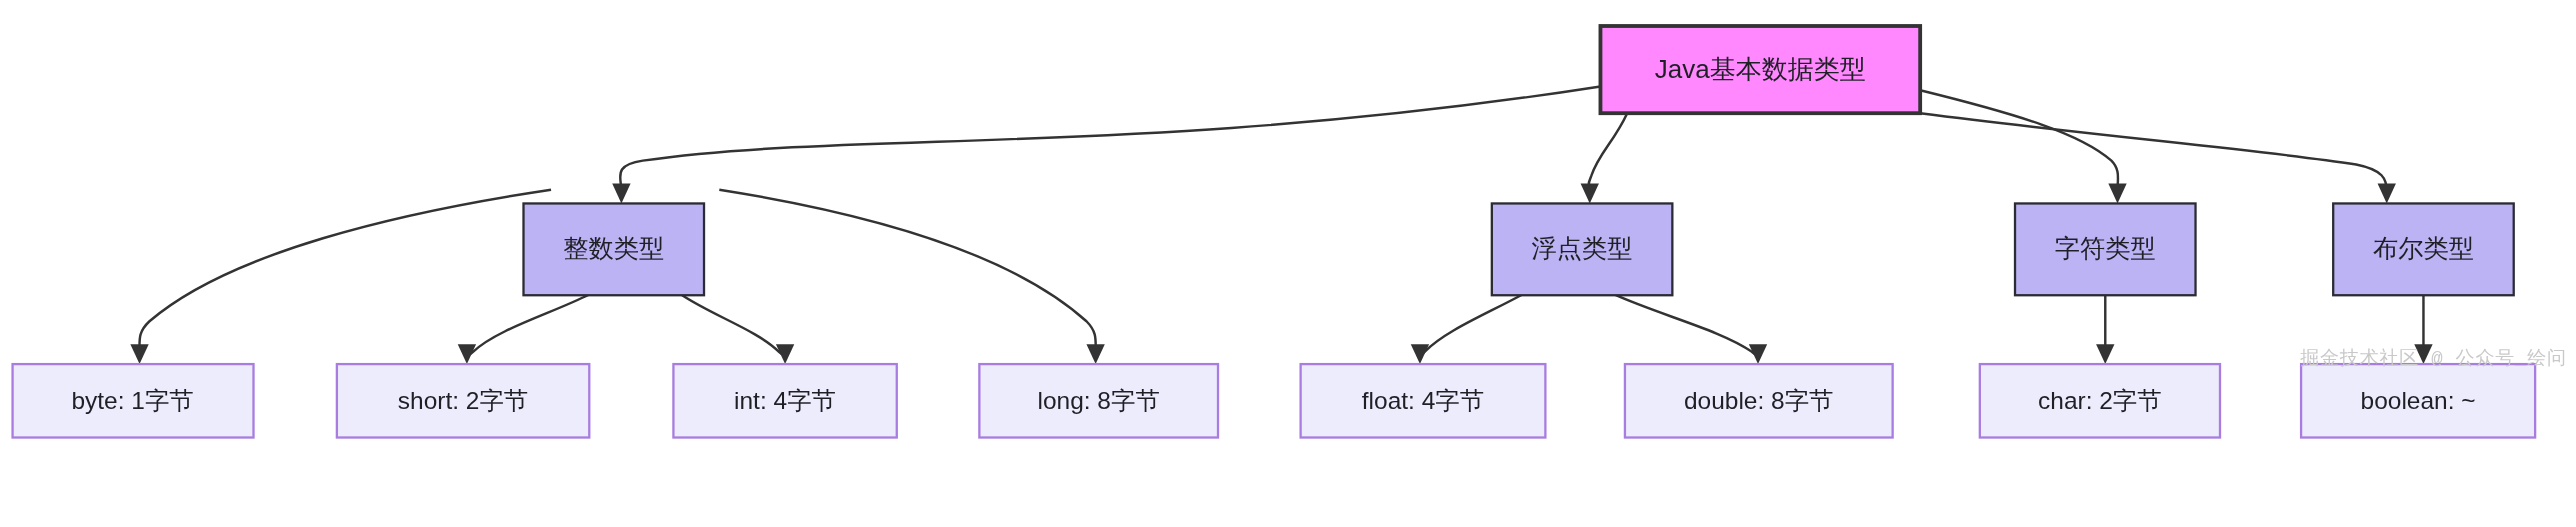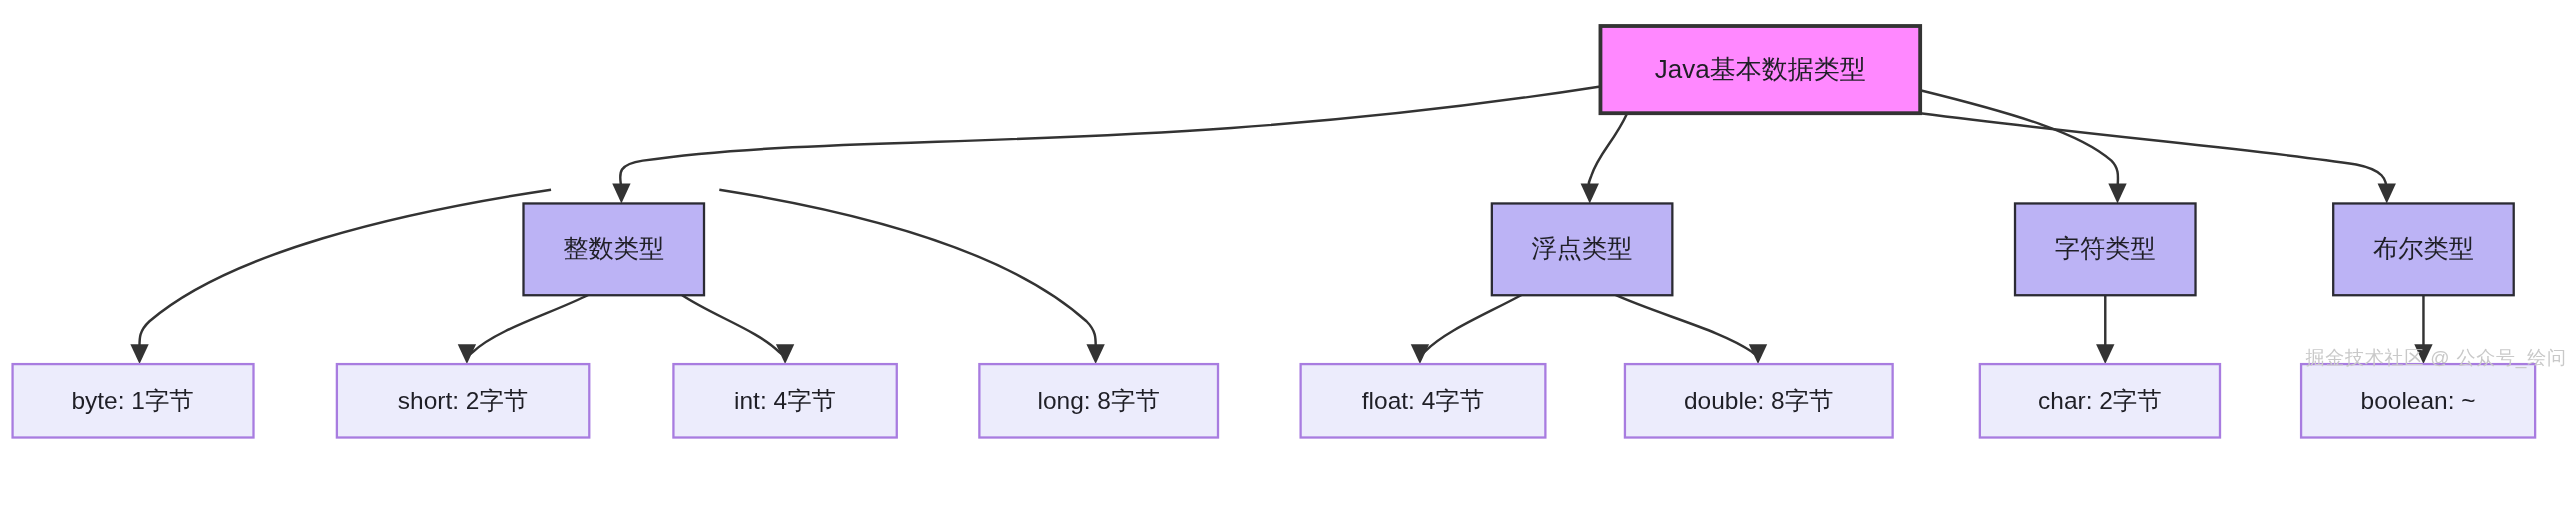--- a/index.html
+++ b/index.html
@@ -55,21 +55,21 @@
     text-anchor: middle;
     dominant-baseline: middle;
   }
   .label-root  { font-size: 34px; }
   .label-mid   { font-size: 33px; }
   .label-leaf  { font-size: 32px; }
   .watermark-text {
     position: absolute;
     right: 9.2px;
     bottom: 7.7px;
-    font-family: Liberation Sans, sans-serif;
+    font-family: Liberation Mono, monospace;
     font-size: 19px;
     color: #c9c9c9;
     letter-spacing: 0.8px;
     white-space: nowrap;
     user-select: none;
   }
 </style>
 </head>
 <body>
 

